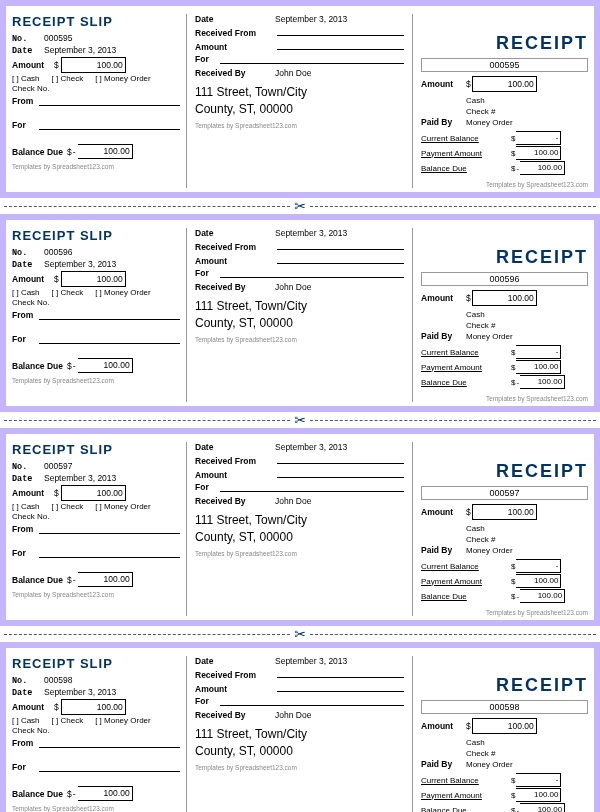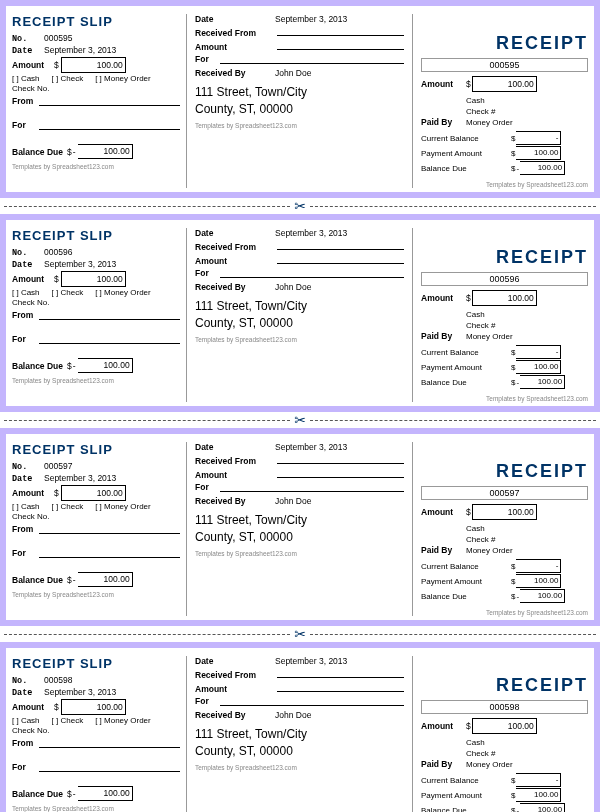--- a/index.html
+++ b/index.html
@@ -307,20 +307,21 @@
       font-size: 8px;
     }
     .right-bal-row {
       display: flex;
       align-items: center;
       margin-bottom: 1px;
     }
     .right-bal-label {
       font-size: 8px;
       min-width: 90px;
+      text-decoration: underline;
     }
     .right-bal-dollar {
       font-size: 8px;
       margin-right: 1px;
     }
     .right-bal-value {
       border-top: 1px solid #000;
       border-bottom: 1px solid #000;
       border-right: 1px solid #000;
       min-width: 45px;

